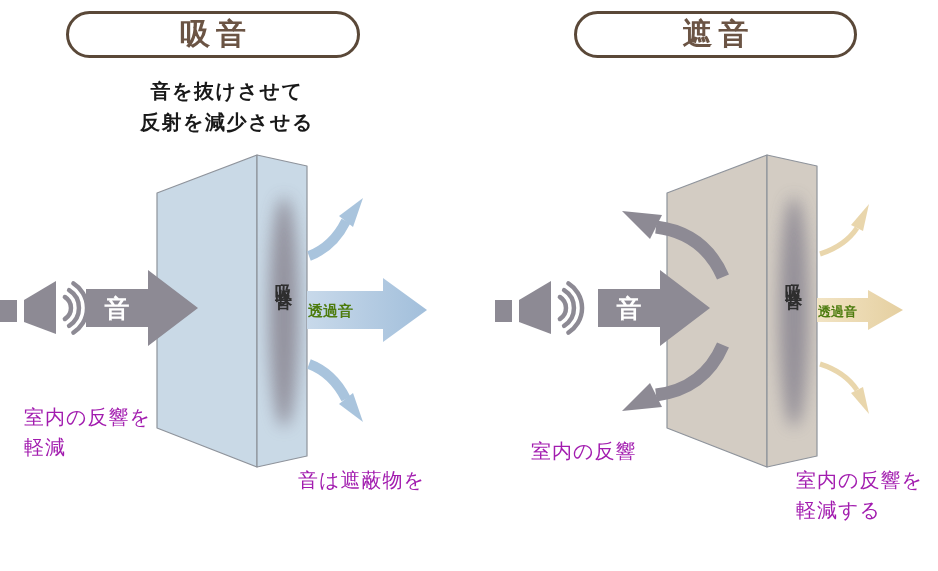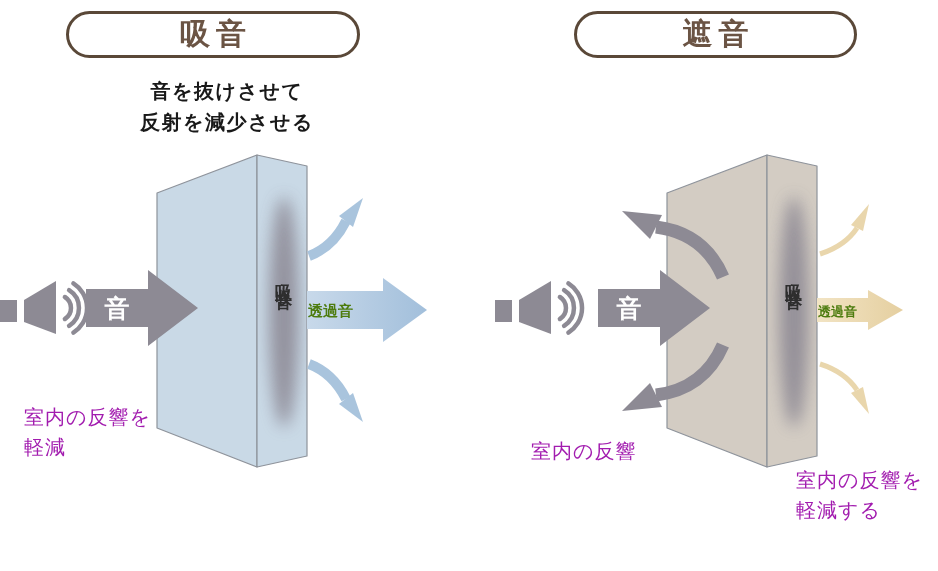--- a/index.html
+++ b/index.html
@@ -119,20 +119,21 @@
       <div>反射を減少させる</div>
     </div>
     <div class="sound-label" style="left:86px;top:290px;">音</div>
     <div class="absorb-label" style="left:273px;top:271px;">吸収音</div>
     <div class="pass-label" style="left:308px;top:302px;width:74px;font-size:15px;">透過音</div>
     <div class="note" style="left:24px;top:402px;">
       <div>室内の反響を</div>
       <div>軽減</div>
     </div>
     <div class="note" style="left:298px;top:465px;">
+      <div>音は遮蔽物を</div>
     </div>
 
     <div class="pill" style="left:574px;width:283px;">
       <span>遮音</span>
     </div>
     <div class="sound-label" style="left:598px;top:290px;">音</div>
     <div class="absorb-label" style="left:783px;top:271px;">吸収音</div>
     <div class="pass-label" style="left:818px;top:303px;width:54px;font-size:13px;">透過音</div>
     <div class="note" style="left:531px;top:404px;margin-top:32px;">
       <div>室内の反響</div>

